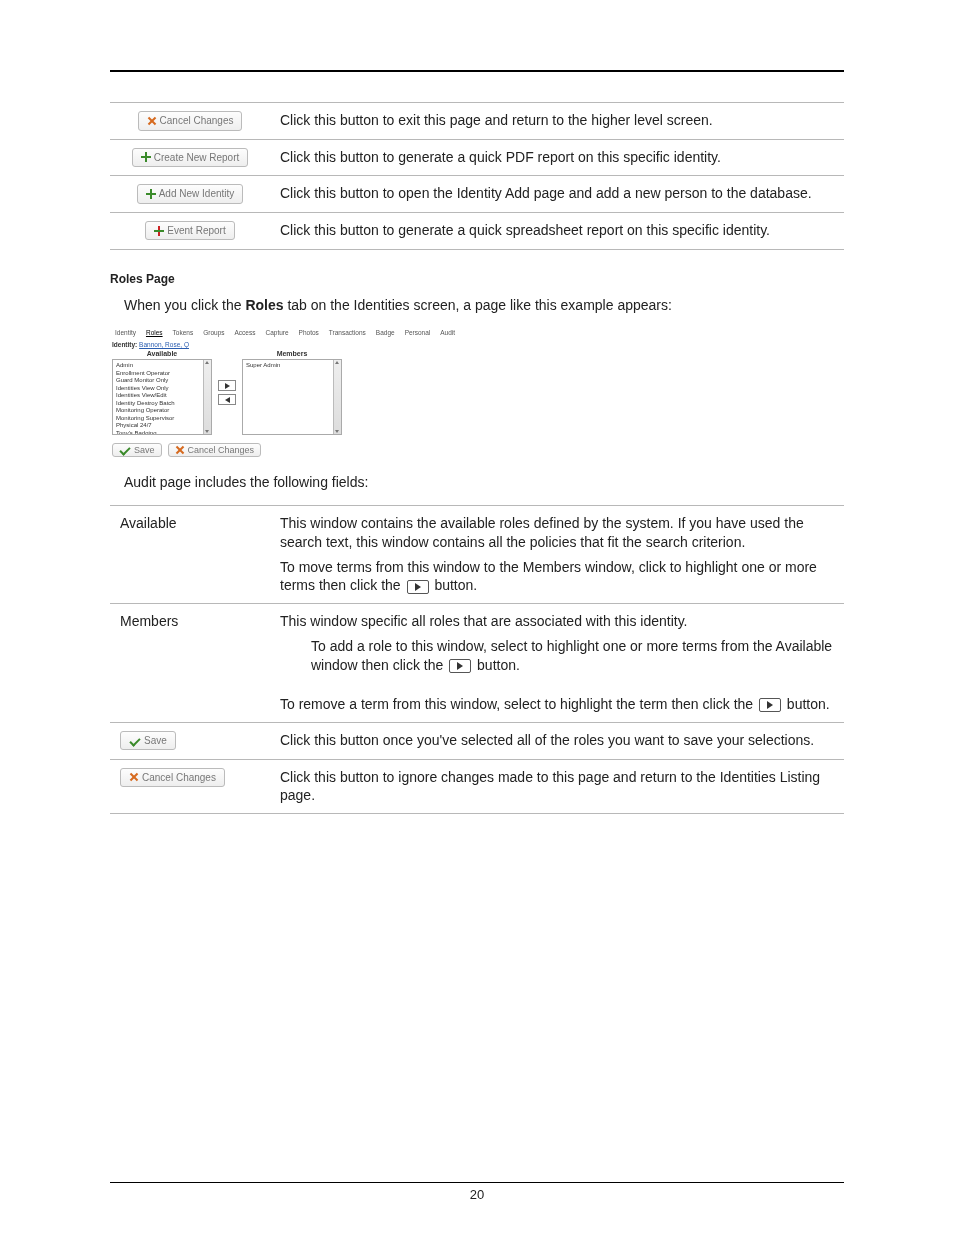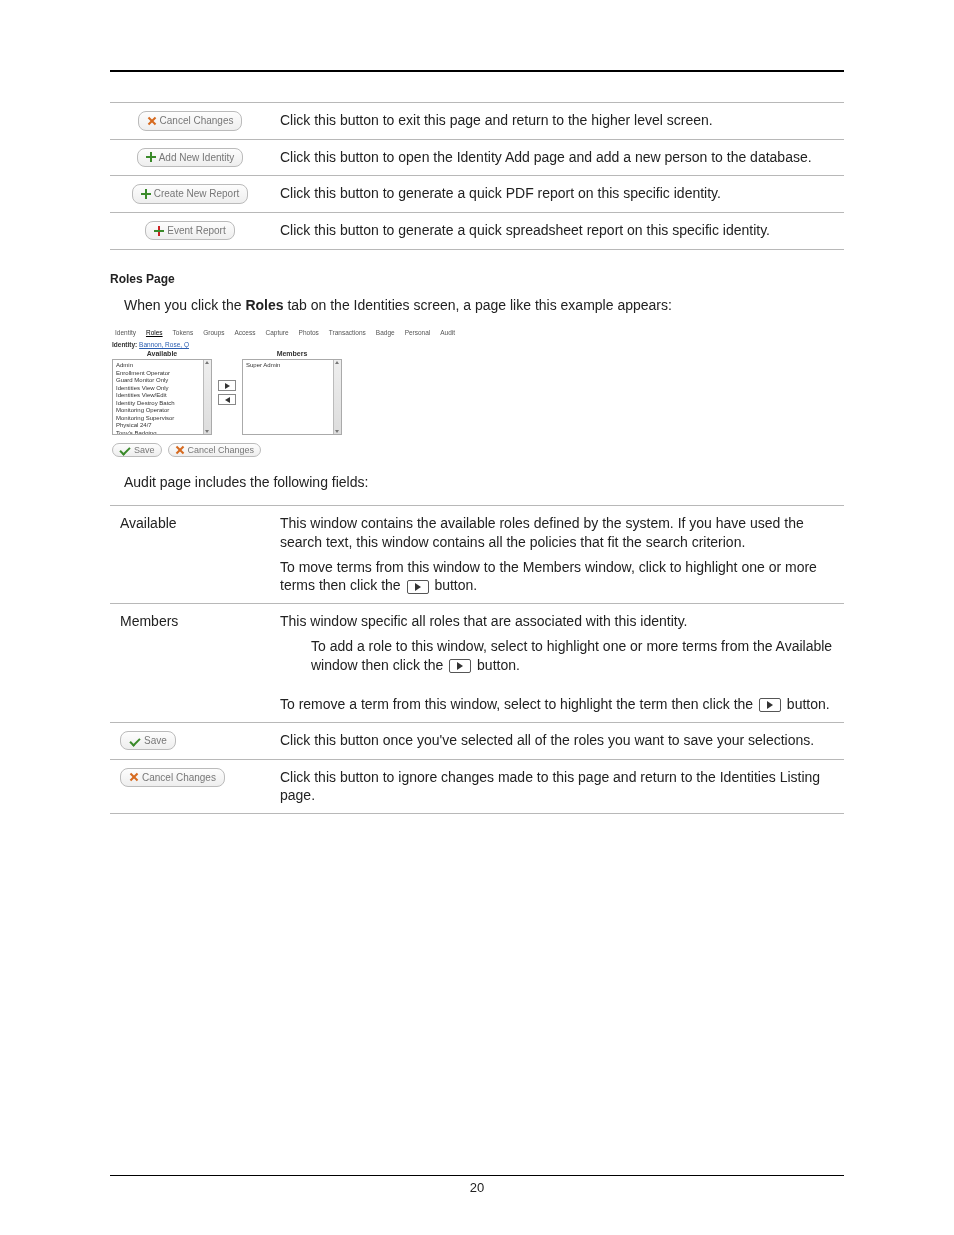--- a/index.html
+++ b/index.html
@@ -37,21 +37,21 @@
   }
   table.ref tr td:first-child {
     width: 140px;
     text-align: left;
   }
   .ui-btn {
     display: inline-flex;
     align-items: center;
     gap: 3px;
     border: 1px solid #bbb;
-    border-radius: 8px;
+    border-radius: 3px;
     background: linear-gradient(#fdfdfd, #eee);
     padding: 2px 8px;
     font-size: 10px;
     color: #777;
     white-space: nowrap;
   }
   .ui-btn.small { padding: 1px 6px; font-size: 9px; }
   .icon-x {
     width: 10px; height: 10px; display: inline-block; position: relative;
   }
@@ -166,21 +166,21 @@
   .shot .midbtns .mb .tr {
     width:0;height:0;border-top:3px solid transparent;border-bottom:3px solid transparent;
   }
   .shot .midbtns .mb.right .tr{ border-left:5px solid #333;}
   .shot .midbtns .mb.left  .tr{ border-right:5px solid #333;}
   .shot .btnrow { padding: 8px 2px 2px 2px; display:flex; gap:6px; }
 
   .footer {
     position: absolute;
     left: 110px; right: 110px;
-    bottom: 40px;
+    bottom: 33px;
   }
   .footer .rule { border-top: 1px solid #000; margin-bottom: 4px; }
   .footer .num { text-align: center; font-size: 13px; color: #222; }
 </style>
 </head>
 <body>
 
 <div class="page">
   <div class="top-rule"></div>
 
@@ -189,30 +189,30 @@
         <tr>
           <td style="text-align: center;"><span class="ui-btn">
               <span class="icon-x"></span>
               <span>Cancel Changes</span>
             </span></td>
           <td>Click this button to exit this page and return to the higher level screen.</td>
         </tr>
         <tr>
           <td style="text-align: center;"><span class="ui-btn">
               <span class="icon-plus"></span>
-              <span>Add New Identity</span>
-            </span></td>
-          <td>Click this button to open the Identity Add page and add a new person to the database.</td>
+              <span>Create New Report</span>
+            </span></td>
+          <td>Click this button to generate a quick PDF report on this specific identity.</td>
         </tr>
         <tr>
           <td style="text-align: center;"><span class="ui-btn">
               <span class="icon-plus"></span>
-              <span>Create New Report</span>
-            </span></td>
-          <td>Click this button to generate a quick PDF report on this specific identity.</td>
+              <span>Add New Identity</span>
+            </span></td>
+          <td>Click this button to open the Identity Add page and add a new person to the database.</td>
         </tr>
         <tr>
           <td style="text-align: center;"><span class="ui-btn">
               <span class="icon-plus multi"></span>
               <span>Event Report</span>
             </span></td>
           <td>Click this button to generate a quick spreadsheet report on this specific identity.</td>
         </tr>
       </tbody>
   </table>

